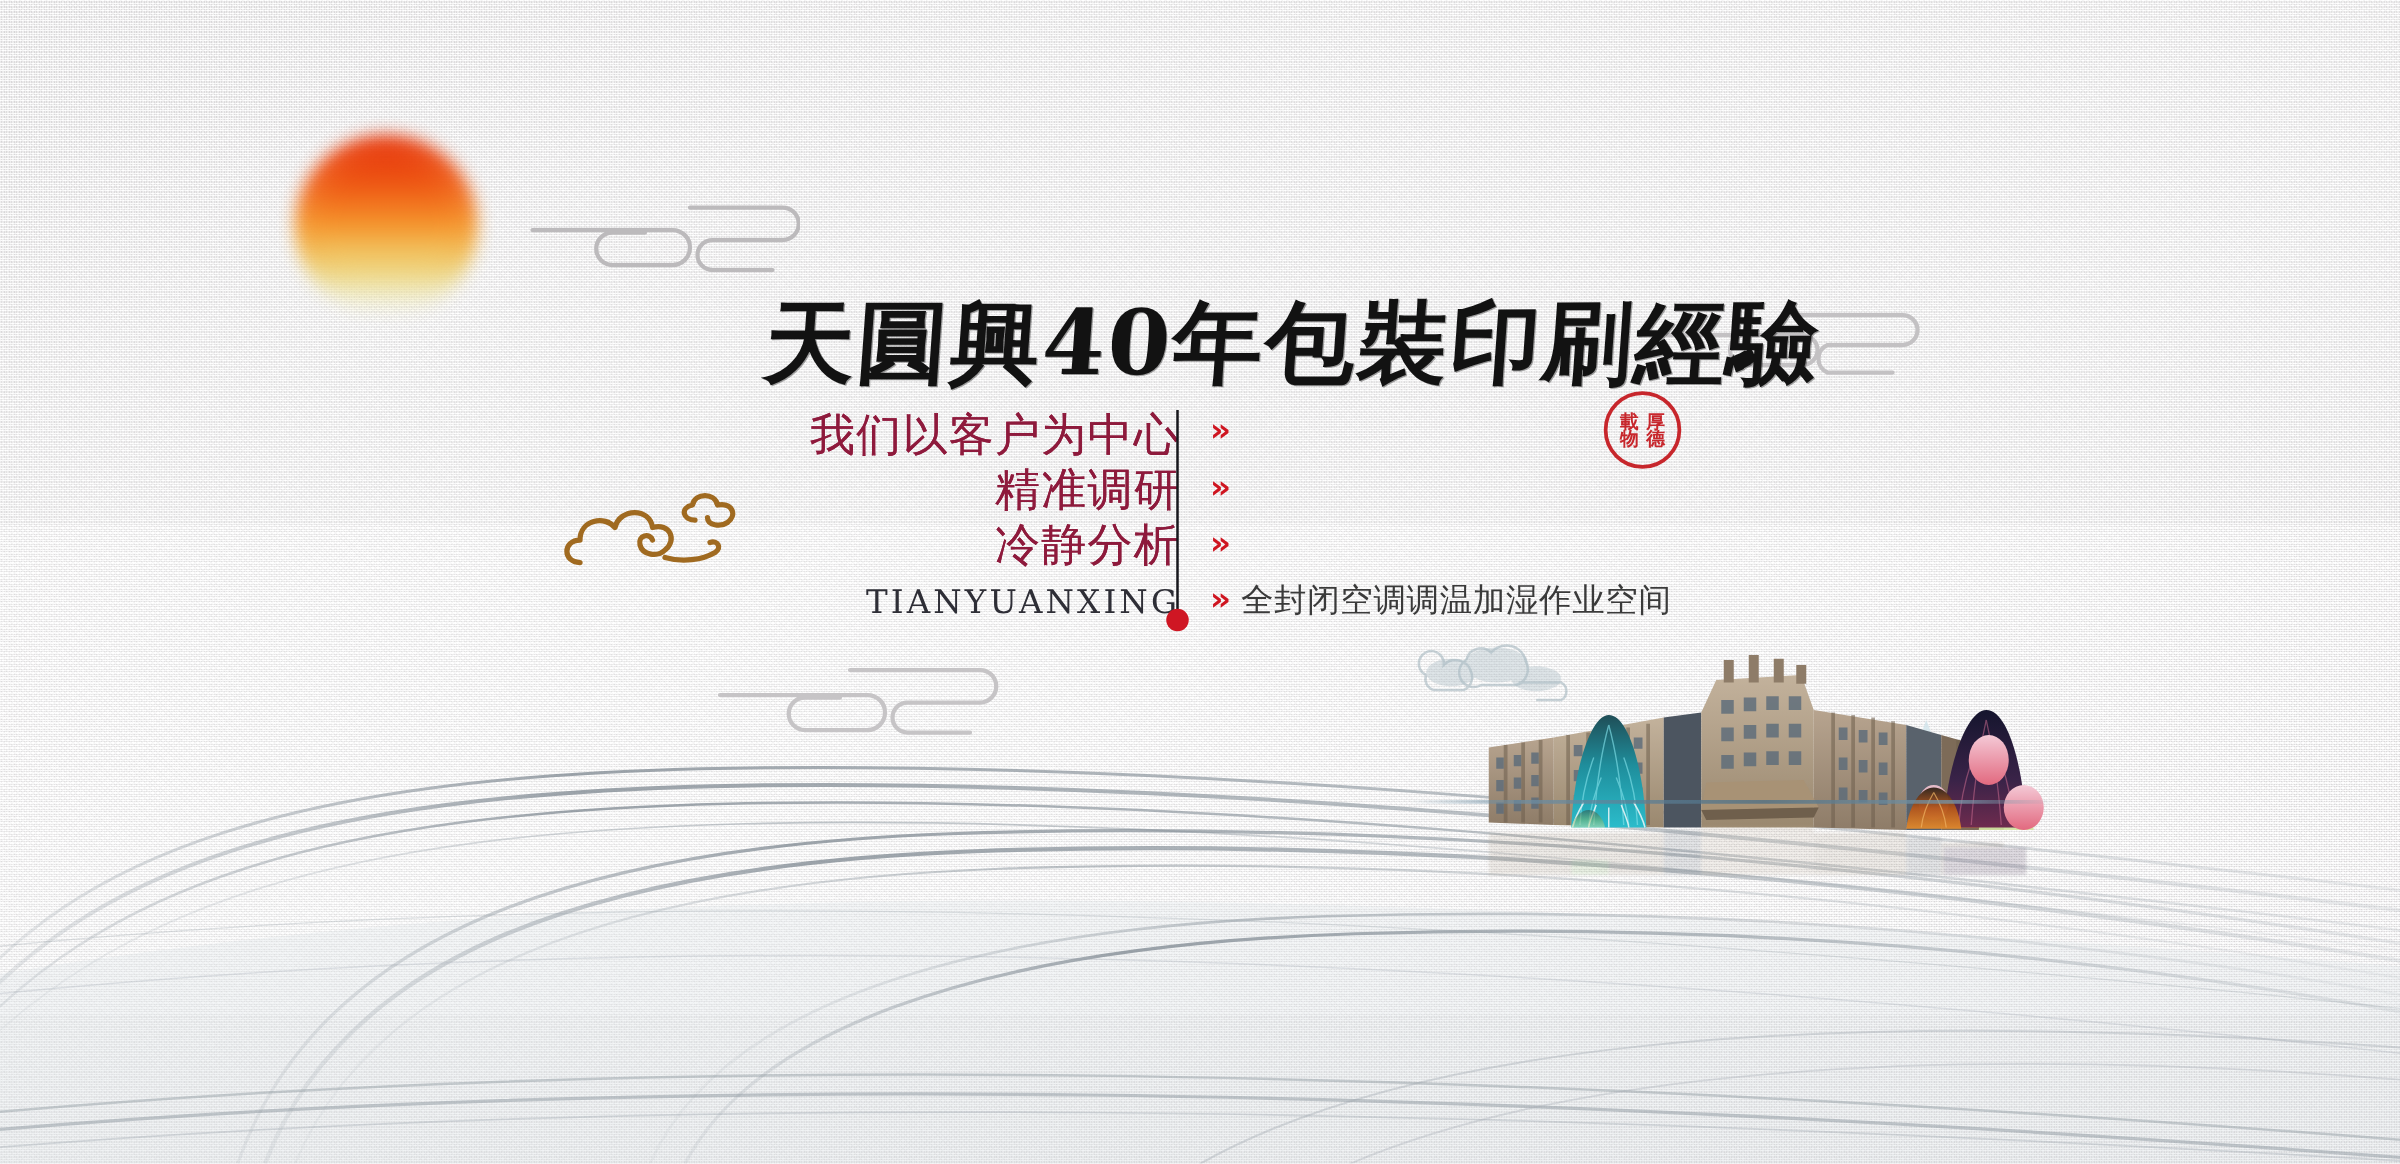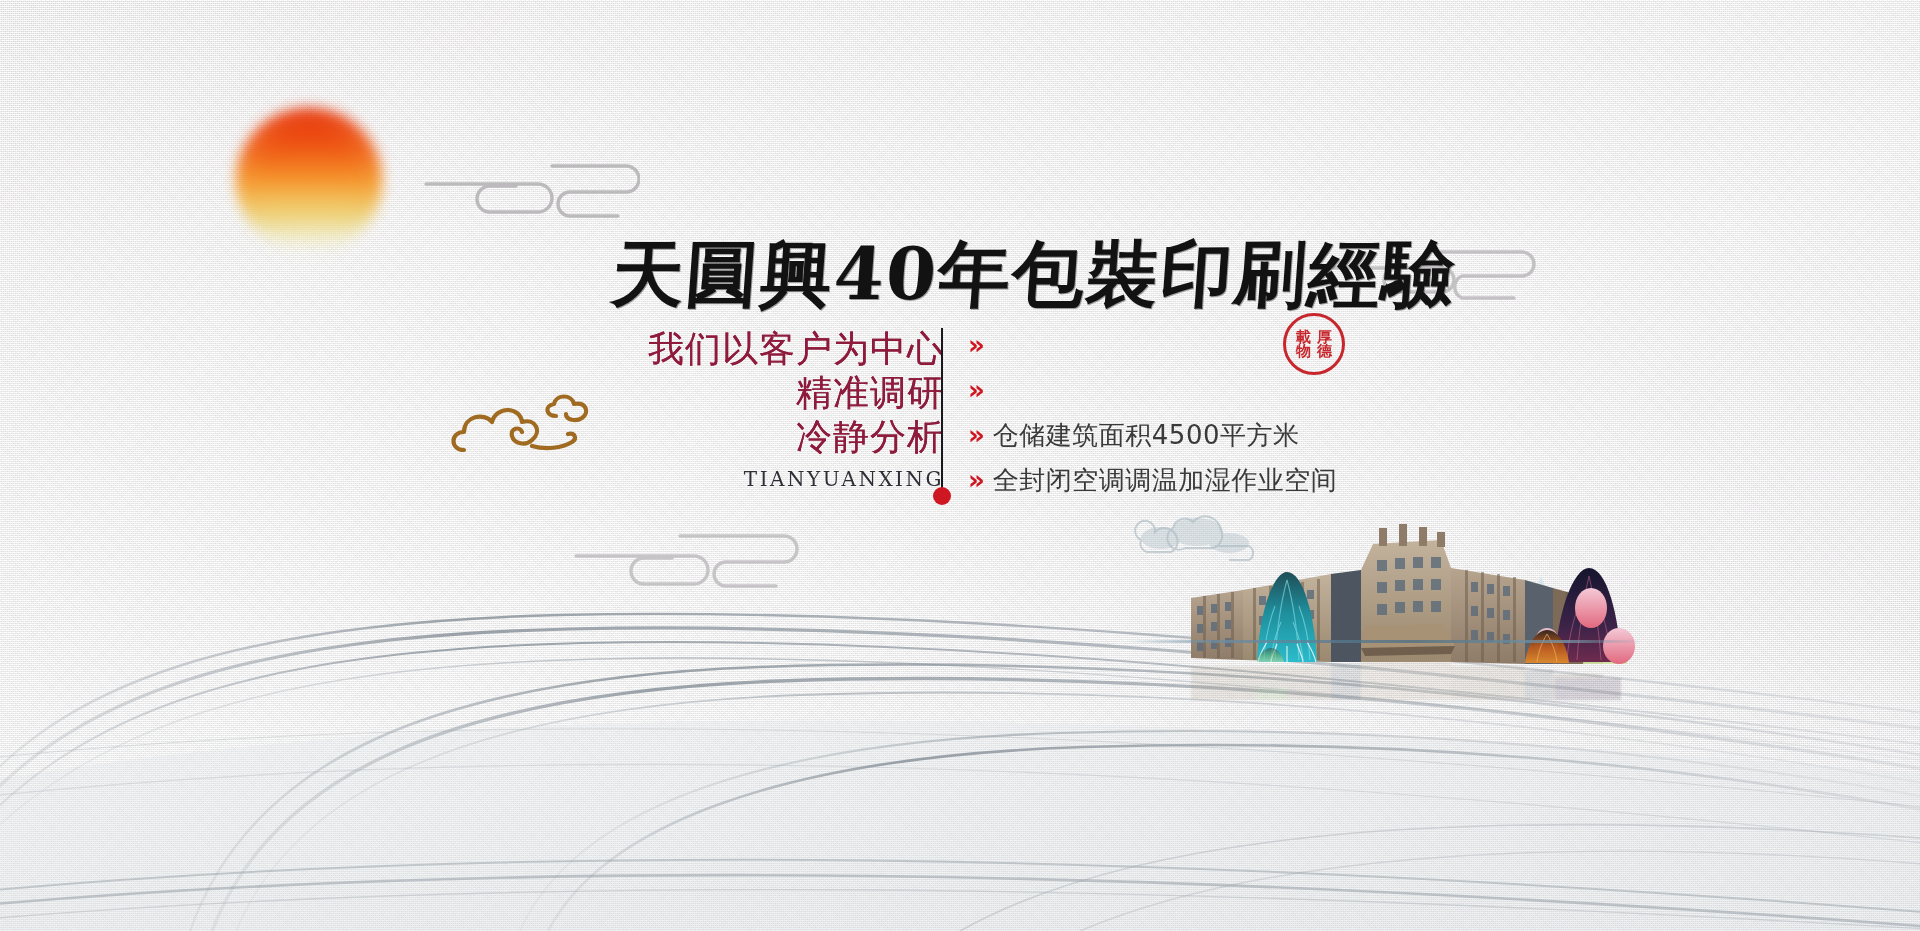--- a/index.html
+++ b/index.html
@@ -118,21 +118,21 @@
     line-height:44px;
     letter-spacing:1px;
     white-space:nowrap;
     background:linear-gradient(90deg,#a7315a 0%, #8d1438 60%, #7c1030 100%);
     -webkit-background-clip:text;
     background-clip:text;
     color:#8e1a3c;
   }
   .slogan .py{
     margin-top:8px;
-    font-size:20px;
+    font-size:26px;
     letter-spacing:2.5px;
     color:#2e2e36;
     font-family:"DejaVu Serif", serif;
   }
 
   
   .divline{
     position:absolute;
     left:941px; top:328px;
     width:2px; height:164px;
@@ -295,21 +295,20 @@
 
   <div class="bullets">
     <div class="bullet">
       <span class="chev">»</span>
     </div>
     <div class="bullet">
       <span class="chev">»</span>
     </div>
     <div class="bullet">
       <span class="chev">»</span>
-      <span class="btxt">仓储建筑面积4500平方米</span>
     </div>
     <div class="bullet">
       <span class="chev">»</span>
       <span class="btxt">全封闭空调调温加湿作业空间</span>
     </div>
   </div>
 
   <svg class="art" viewBox="0 0 530 180">
     <defs>
       <linearGradient id="bldA" x1="0" y1="0" x2="0" y2="1">

